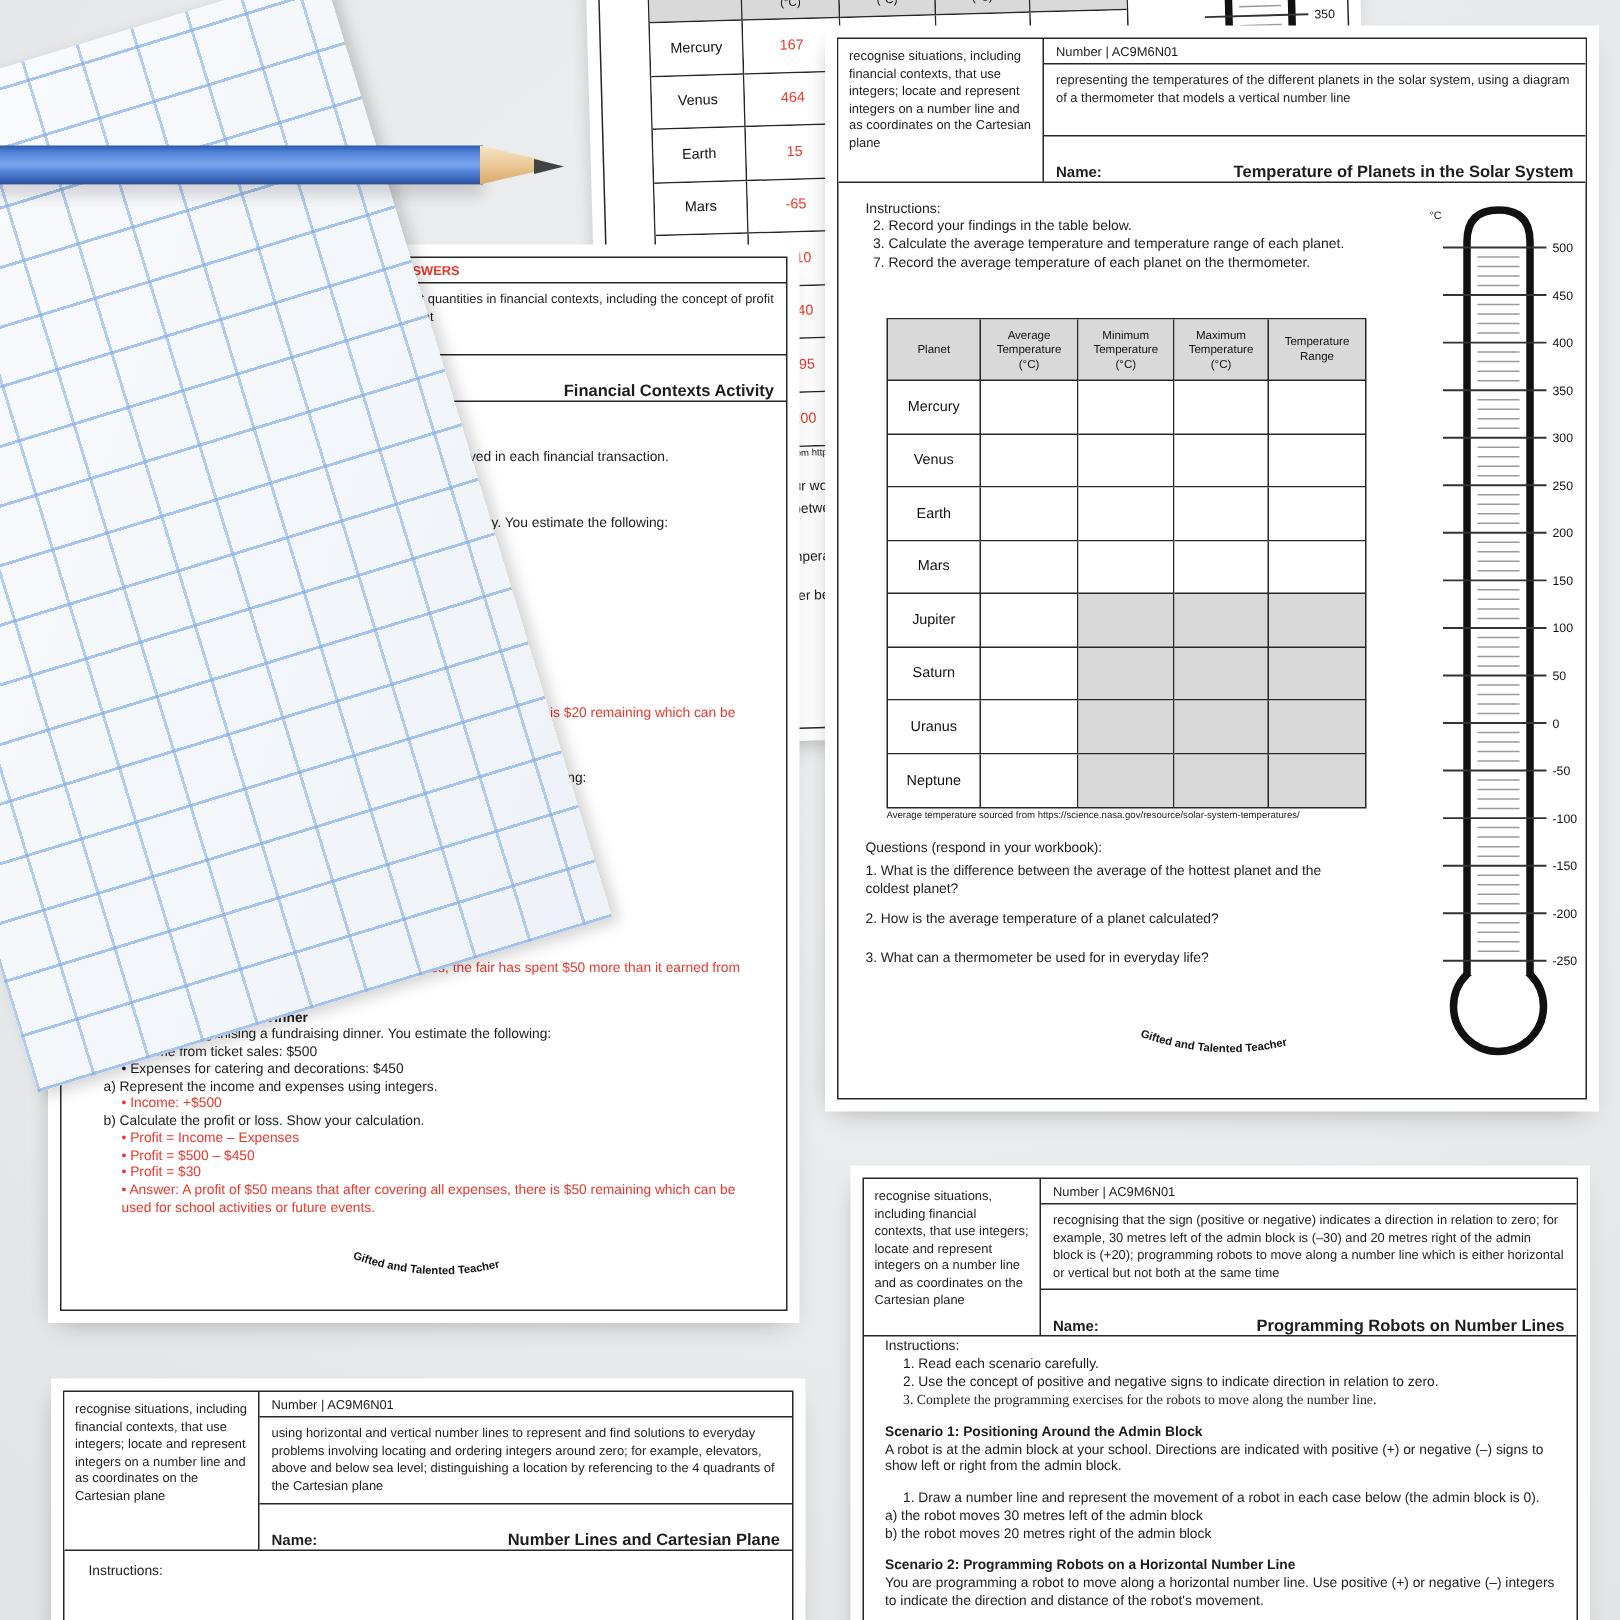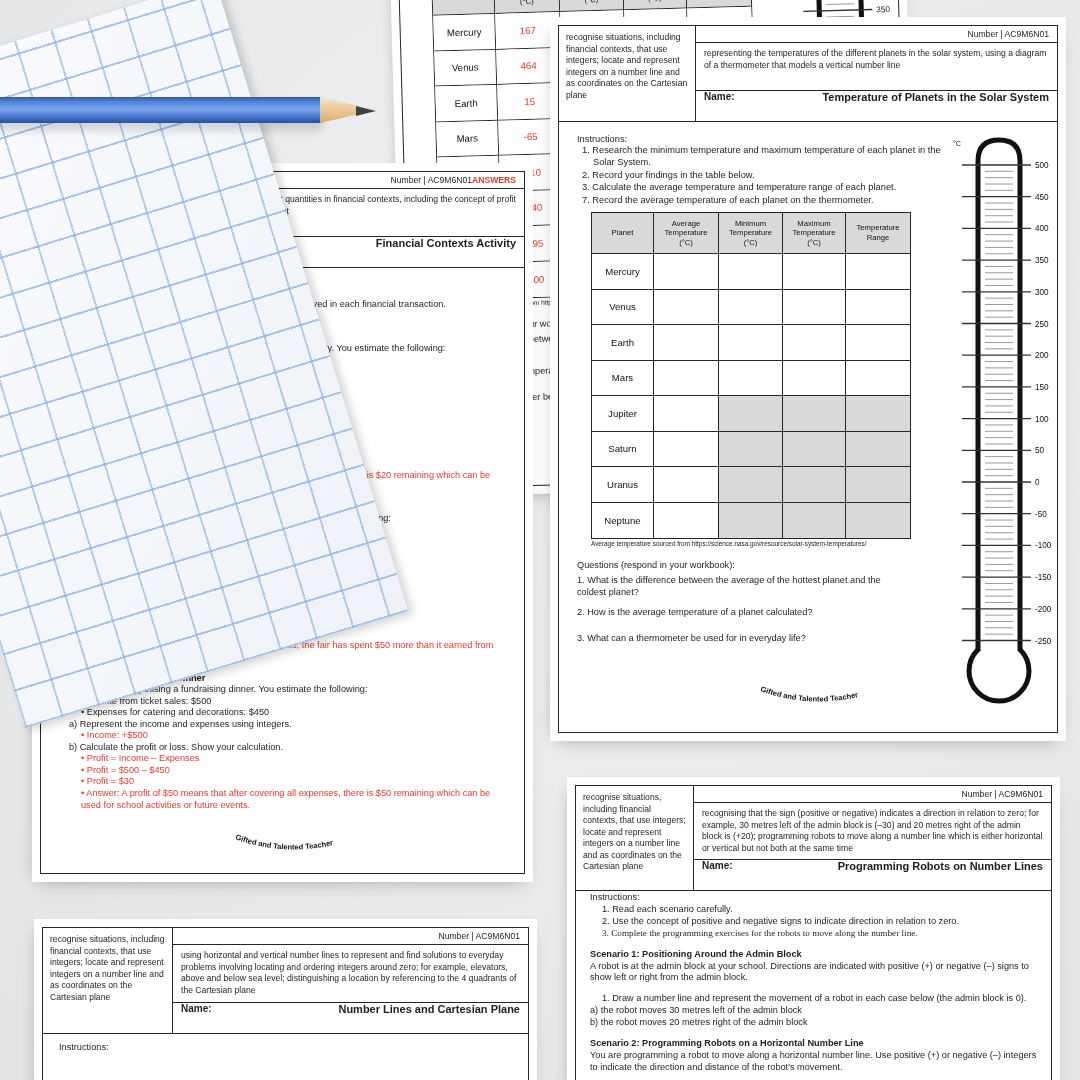--- a/index.html
+++ b/index.html
@@ -12,24 +12,24 @@
   
   .sheet{position:absolute;background:#fff;border:1.5px solid var(--bord);
          box-shadow:0 0 0 8px #fff, 0 8px 18px rgba(0,0,0,.22), -6px 4px 14px rgba(0,0,0,.12);}
   .sheet *{box-sizing:border-box;}
 
   
   .hdr{position:absolute;top:0;left:0;right:0;display:grid;grid-template-columns:var(--lc,130px) 1fr;
        border-bottom:1.4px solid var(--bord);background:#fff;}
   .hdr-left{border-right:1.4px solid var(--bord);padding:6px 7px;font-size:8.6px;line-height:1.34;color:var(--ink);}
   .hdr-right{display:grid;grid-template-rows:17px var(--dh,48px) 30px;}
-  .hdr-code{border-bottom:1.4px solid var(--bord);font-size:8.6px;padding:3px 8px 0 8px;display:flex;justify-content:flex-end;color:var(--ink);}
+  .hdr-code{border-bottom:1.4px solid var(--bord);font-size:8.6px;padding:3px 8px 0 8px;display:flex;justify-content:flex-start;color:var(--ink);}
   .answers{color:var(--red);font-weight:700;font-size:8.6px;}
   .hdr-desc{border-bottom:1.4px solid var(--bord);font-size:8.6px;line-height:1.36;padding:5px 8px;color:var(--ink);}
-  .hdr-name{display:flex;justify-content:space-between;align-items:flex-start;padding:0 8px;}
+  .hdr-name{display:flex;justify-content:space-between;align-items:flex-end;padding:0 8px;}
   .nlabel{font-size:10px;font-weight:700;color:var(--ink);}
   .ntitle{font-size:11px;font-weight:600;color:var(--ink);}
 
   
   .ln{font-size:9.2px;line-height:11.55px;color:var(--ink);}
   .ln.b{font-weight:700;}
   .ln.r{color:var(--red);}
   .ln.i1{padding-left:12px;}
   .ln.g{margin-top:9px;}
   .ln:empty{height:11.55px;}
@@ -282,21 +282,20 @@
       <div class="hdr-name">
         <span class="nlabel">Name:</span>
         <span class="ntitle">Temperature of Planets in the Solar System</span>
       </div>
     </div>
   </div>
   <div class="abs" style="left:18px;top:108px;width:372px;">
     <div class="ins-label">Instructions:</div>
     <div class="ins">
 
-    <div class="it">1. Research the minimum temperature and maximum temperature of each planet in the Solar System.</div>
         <div class="it">2. Record your findings in the table below.</div>
         <div class="it">3. Calculate the average temperature and temperature range of each planet.</div>
         <div class="it">7. Record the average temperature of each planet on the thermometer.</div>
       </div>
   </div>
   <div class="ptable" style="left:32px;top:186px;">
     <div class="trw">
       <div class="th">Planet</div>
       <div class="th">Average
 Temperature

